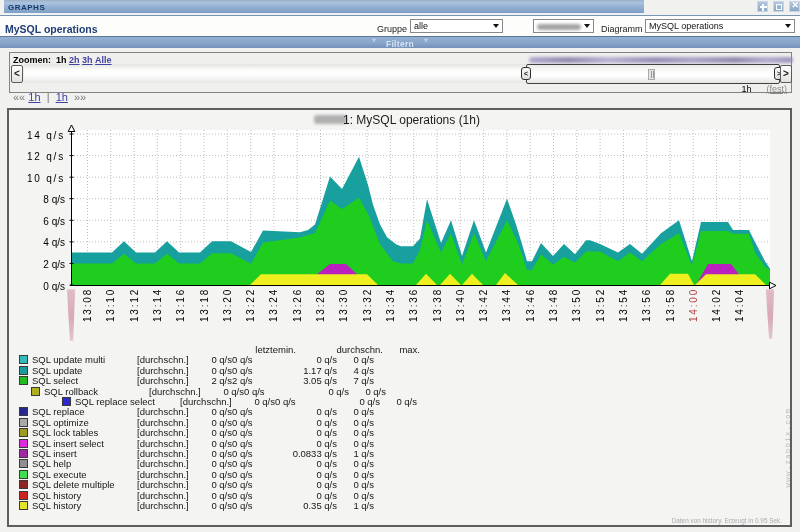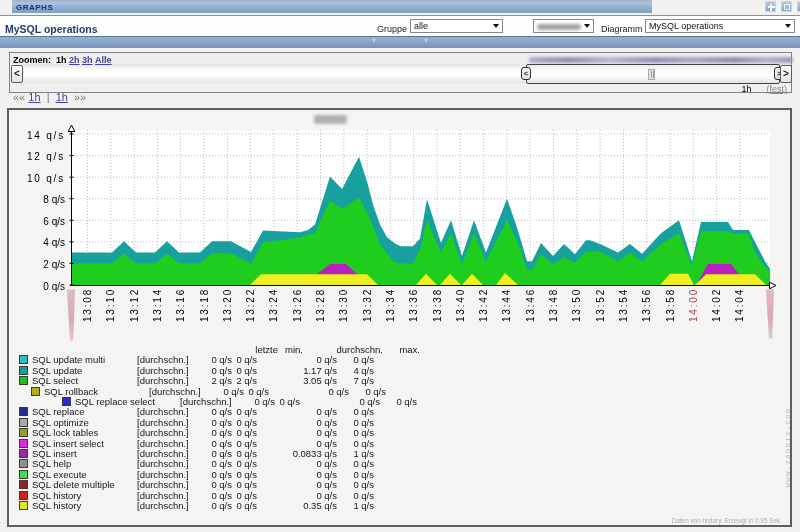--- a/index.html
+++ b/index.html
@@ -4,21 +4,21 @@
 <style>
 * { margin:0; padding:0; box-sizing:border-box; }
 html,body { width:800px; height:532px; overflow:hidden; background:#f1f2f0;
   font-family:"Liberation Sans", sans-serif; }
 .abs { position:absolute; }
 
 .tico { position:absolute; top:1px; width:11px; height:11px; border:1px solid #c7d6e8;
   background:linear-gradient(#b4c8de,#8aa6c6); }
 .tico i { position:absolute; background:rgba(255,255,255,.95); }
 
-#bar1 { left:12px; top:0; width:640px; height:14px;
+#bar1 { left:4px; top:0; width:640px; height:14px;
   background:linear-gradient(#9fafc2, #a9c3e0 22%, #93b0d1 55%, #7e9ec4);
   border-bottom:1px solid #e9f2f9; }
 #bar1 span { position:absolute; left:4px; top:3px; font-size:8px; font-weight:bold;
   color:#16396b; letter-spacing:0.5px; }
 #bar2 { left:0; top:15px; width:800px; height:21px; background:#fdfdfc;
   border-top:1px solid #7795b5; }
 #title2 { left:5px; top:7px; font-size:10.5px; font-weight:bold; color:#1f3c77; }
 .lbl { top:8px; font-size:9px; color:#222; }
 .sel { top:3px; height:14px; background:#fff; border:1px solid #888;
   font-size:9px; color:#111; padding:1px 2px 0 3px; }
@@ -64,21 +64,21 @@
   border-radius:3px; filter:blur(1.5px); opacity:.75; }
 #footer { right:8px; top:407px; font-size:6.4px; color:#ababab; }
 
 #legend { left:-9px; top:237px; width:781px; font-size:9.5px; color:#151515; }
 .lrow { line-height:10px; }
 .lrow { position:absolute; height:11px; }
 .sq { position:absolute; left:19px; top:0px; width:9px; height:9px; border:1px solid #3a3a3a; }
 .lname { position:absolute; left:32px; top:0; }
 .ldur { position:absolute; left:137px; top:0; }
 .c1 { position:absolute; left:192px; width:40px; top:0; text-align:right; }
-.c2 { position:absolute; left:220px; width:37px; top:0; text-align:right; }
+.c2 { position:absolute; left:232px; width:37px; top:0; }
 .c3 { position:absolute; left:269px; width:68px; top:0; text-align:right; }
 .c4 { position:absolute; left:337px; width:37px; top:0; text-align:right; }
 .pink { position:absolute; background:linear-gradient(#e0bcc4, #d8aab6 55%, #e3c6cc);
   clip-path:polygon(8% 0, 92% 0, 72% 100%, 40% 100%); filter:blur(1px); }
 </style>
 </head>
 <body>
 <div id="bar1" class="abs">
     <span>GRAPHS</span>
   <div class="tico" style="left:753px;">
@@ -98,20 +98,21 @@
   <div class="abs sel" style="left:410px; width:93px;">alle<span class="arr"></span></div>
   <div class="abs lbl" style="left:511px;padding-left:40px;">Host</div>
   <div class="abs sel" style="left:533px; width:61px;">
       <span class="abs" style="left:3px;top:4px;width:44px;height:6px;background:#8b8b8b;border-radius:3px;filter:blur(1.4px);opacity:.8;"></span>
       <span class="arr"></span>
     </div>
   <div class="abs lbl" style="left:601px;">Diagramm</div>
   <div class="abs sel" style="left:645px; width:150px;">MySQL operations<span class="arr"></span></div>
 </div>
 <div id="filterbar" class="abs">
+    <div id="ftxt">Filtern</div>
   <span class="fstar" style="left:372px;">*</span>
     <span class="fstar" style="left:424px;">*</span>
   </div>
 
 <div id="zoombox" class="abs">
   <div id="zoomrow1" class="abs"><b>Zoomen:</b>&nbsp;&nbsp;<b>1h</b>&nbsp;<span class="zlink">2h</span>&nbsp;<span class="zlink">3h</span>&nbsp;<span class="zlink">Alle</span></div>
   <div id="track" class="abs"></div>
   <div id="blur1" class="abs"></div>
   <div id="activewin" class="abs"></div>
   <div class="abs tab" style="left:511px; top:14px;">&lt;</div>
@@ -121,20 +122,21 @@
       <i style="left:4px;"></i>
     </div>
   <div class="abs btn" style="left:1px; top:12px;">&lt;</div>
   <div class="abs btn" style="left:770px; top:12px;">&gt;</div>
   <div id="zoomrow3" class="abs">«« <span class="zlink" style="font-weight:normal;">1h</span> &nbsp;|&nbsp; <span class="zlink" style="font-weight:normal;">1h</span> &nbsp;»»</div>
   <div id="zr3r" class="abs"><span style="color:#000;">1h</span>&nbsp;&nbsp;&nbsp;&nbsp;&nbsp;&nbsp;<span style="color:#8a8a8a; text-decoration:underline;">(fest)</span></div>
 </div>
 
 <div id="graphbox" class="abs">
   <div id="gblur" class="abs"></div>
+  <div id="gtitle" class="abs" style="padding-left:24px;">1: MySQL operations (1h)</div>
   <div id="footer" class="abs">Daten von history. Erzeugt in 0.95 Sek.</div>
   <div id="legend" class="abs">
 <div class="lrow" style="top:-2.5px; left:0; width:781px;margin-left:46px;">
         <span class="c1" style="font-weight:normal;">letzte</span>
         <span class="c2">min.</span>
         <span class="c3">durchschn.</span>
         <span class="c4">max.</span>
       </div>
 <div class="lrow" style="top:8.4px; left:0; width:781px;">
         <span class="sq" style="background:#33bbbb;"></span>

